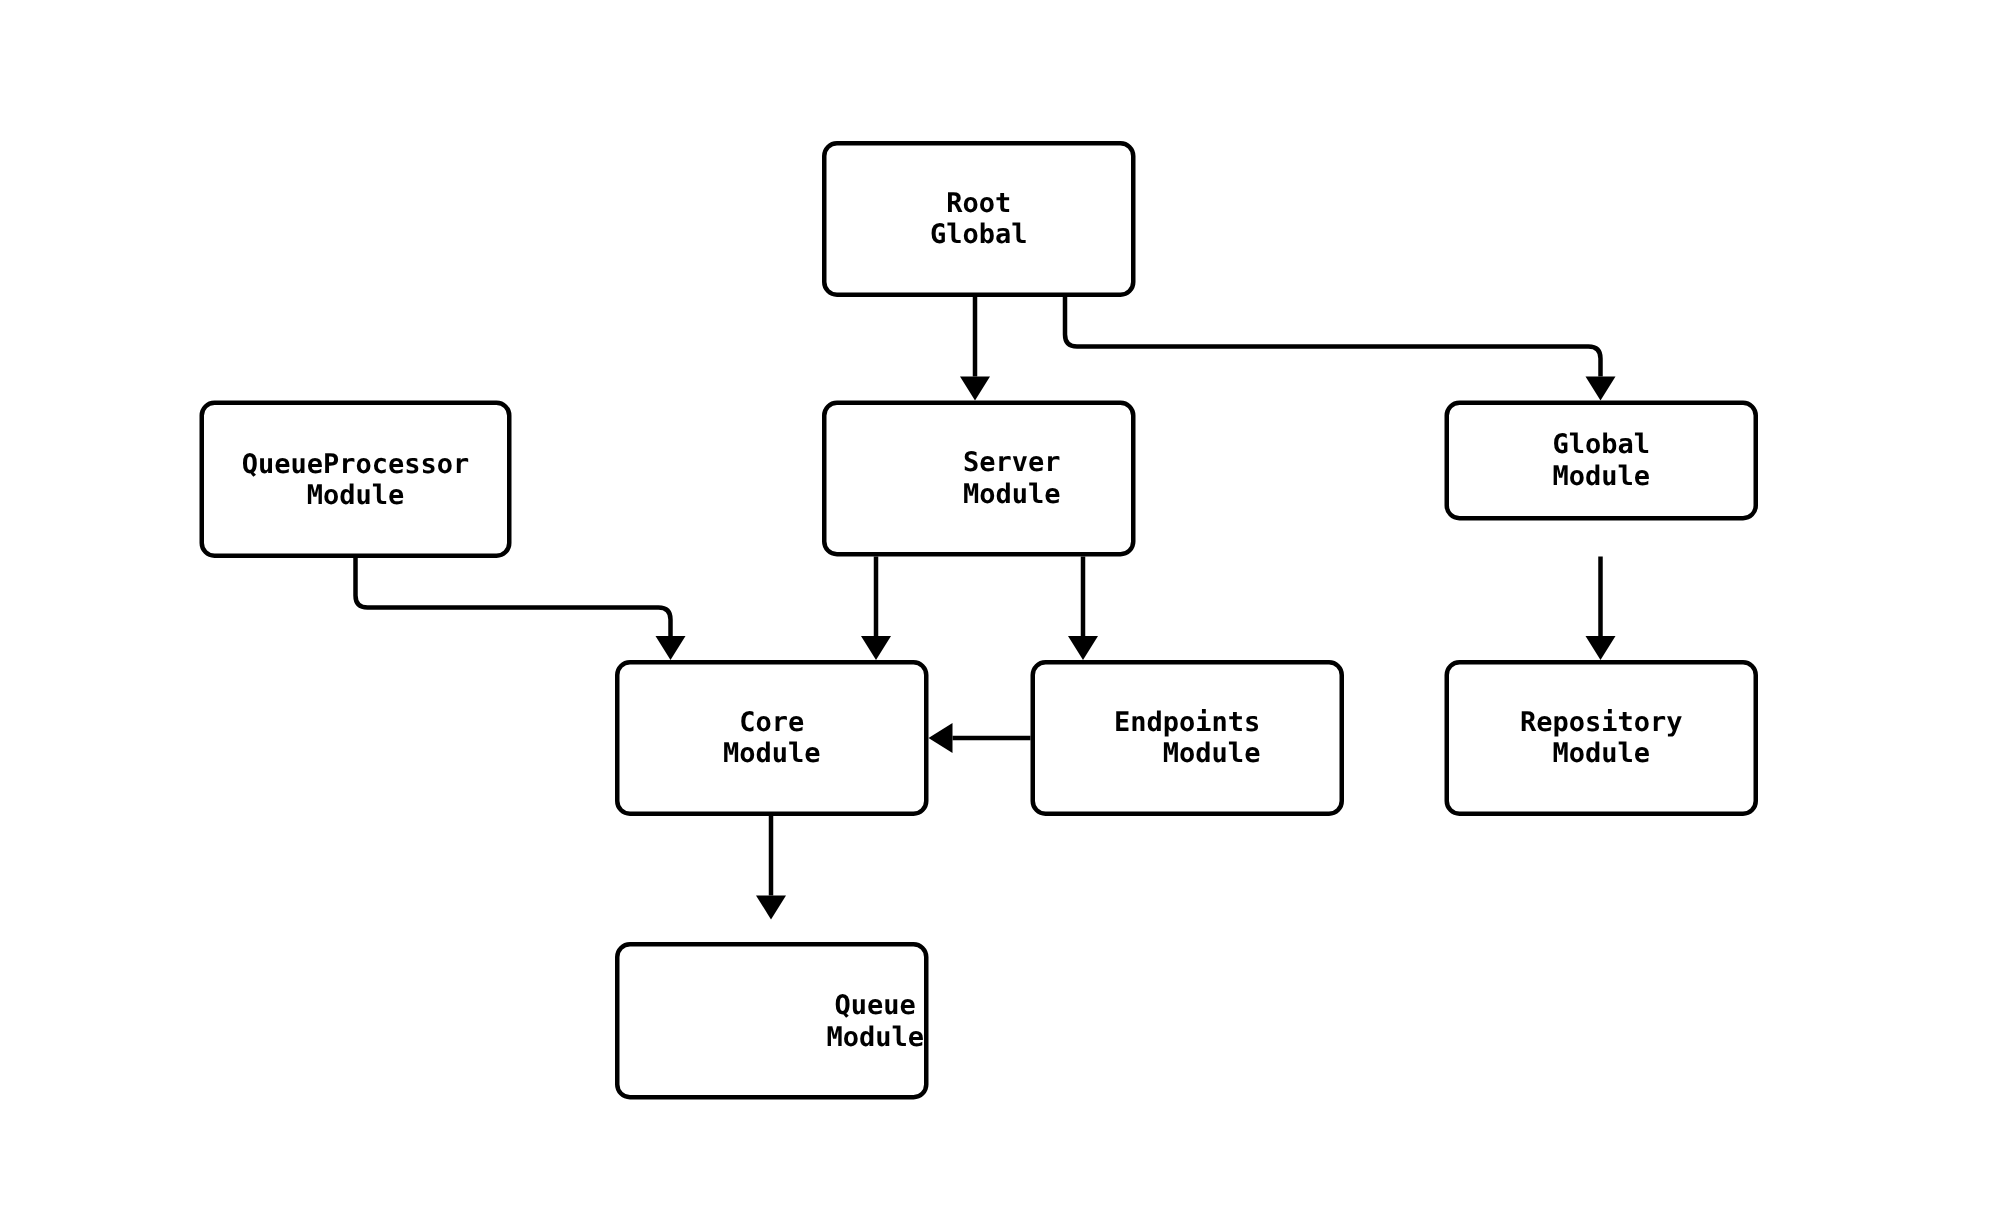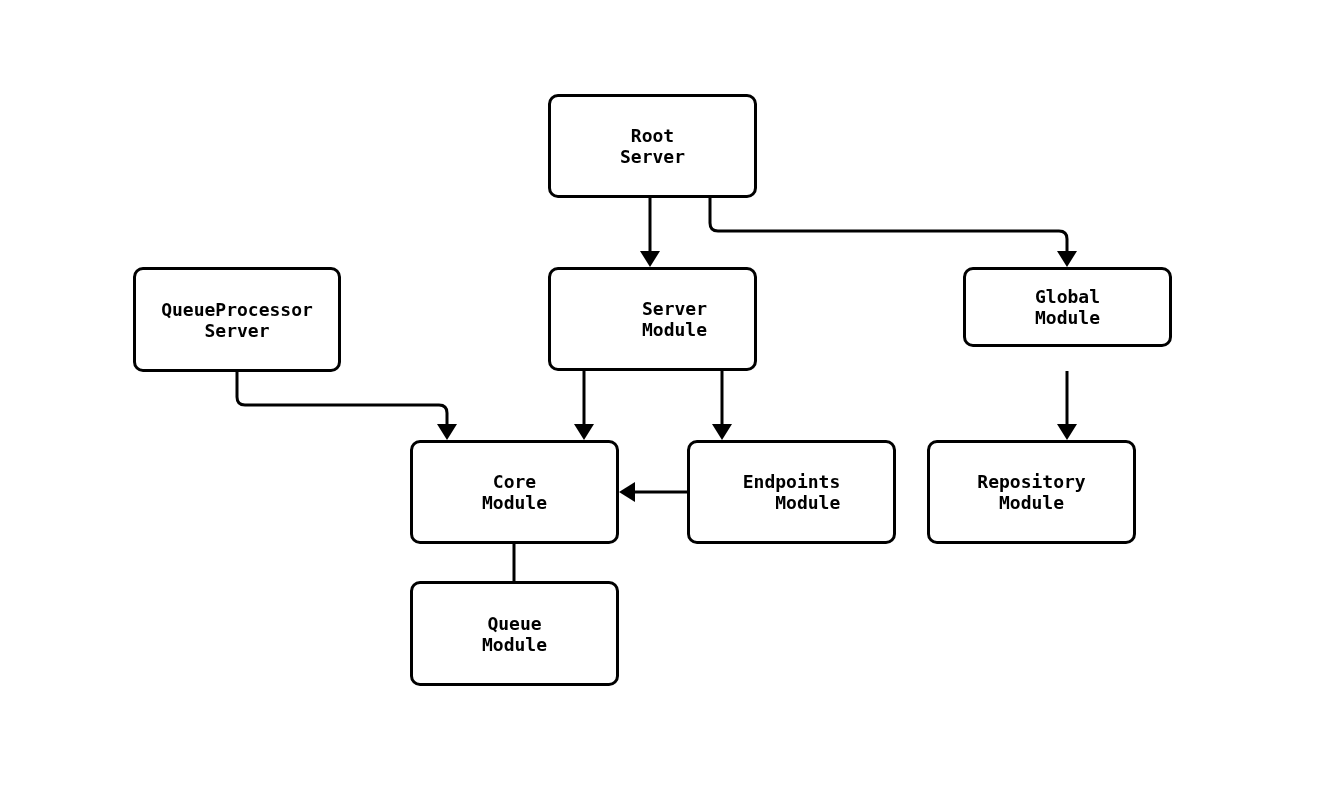--- a/index.html
+++ b/index.html
@@ -53,43 +53,43 @@
       <polygon points="722,440 712,424 732,424" fill="#000000"></polygon>
       <path d="M687,492 L635,492" fill="none" stroke="#000000" stroke-width="3"></path>
       <polygon points="619,492 635,482 635,502" fill="#000000"></polygon>
       <path d="M1067,371 L1067,424" fill="none" stroke="#000000" stroke-width="3"></path>
       <polygon points="1067,440 1057,424 1077,424" fill="#000000"></polygon>
       <path d="M514,544 L514,597" fill="none" stroke="#000000" stroke-width="3"></path>
       <polygon points="514,613 504,597 524,597" fill="#000000"></polygon>
     </svg>
 <div class="node" style="left: 548px; top: 94px; width: 209px; height: 104px; border-color: rgb(0, 0, 0); background: rgb(255, 255, 255);">
       <span style="color: rgb(0, 0, 0);">Root
-Server</span>
+Global</span>
     </div>
     <div class="node" style="left: 133px; top: 267px; width: 208px; height: 105px; border-color: rgb(0, 0, 0); background: rgb(255, 255, 255);">
       <span style="color: rgb(0, 0, 0);">QueueProcessor
-Server</span>
+Module</span>
     </div>
     <div class="node" style="left: 548px; top: 267px; width: 209px; height: 104px; border-color: rgb(0, 0, 0); background: rgb(255, 255, 255);">
       <span style="color: rgb(0, 0, 0); margin-left: 44px;">Server
 Module</span>
     </div>
     <div class="node" style="left: 963px; top: 267px; width: 209px; height: 80px; border-color: rgb(0, 0, 0); background: rgb(255, 255, 255);">
       <span style="color: rgb(0, 0, 0);">Global
 Module</span>
     </div>
     <div class="node" style="left: 410px; top: 440px; width: 209px; height: 104px; border-color: rgb(0, 0, 0); background: rgb(255, 255, 255);">
       <span style="color: rgb(0, 0, 0);">Core
 Module</span>
     </div>
     <div class="node" style="left: 687px; top: 440px; width: 209px; height: 104px; border-color: rgb(0, 0, 0); background: rgb(255, 255, 255); text-align: right;">
       <span style="color: rgb(0, 0, 0);">Endpoints
 Module</span>
     </div>
-    <div class="node" style="left: 927px; top: 440px; width: 209px; height: 104px; border-color: rgb(0, 0, 0); background: rgb(255, 255, 255);">
+    <div class="node" style="left: 963px; top: 440px; width: 209px; height: 104px; border-color: rgb(0, 0, 0); background: rgb(255, 255, 255);">
       <span style="color: rgb(0, 0, 0);">Repository
 Module</span>
     </div>
-    <div class="node" style="left: 410px; top: 581px; width: 209px; height: 105px; border-color: rgb(0, 0, 0); background: rgb(255, 255, 255);">
+    <div class="node" style="left: 410px; top: 628px; width: 209px; height: 105px; border-color: rgb(0, 0, 0); background: rgb(255, 255, 255); justify-content: flex-end;">
       <span style="color: rgb(0, 0, 0);">Queue
 Module</span>
     </div>
   </div>
 
 </body></html>

